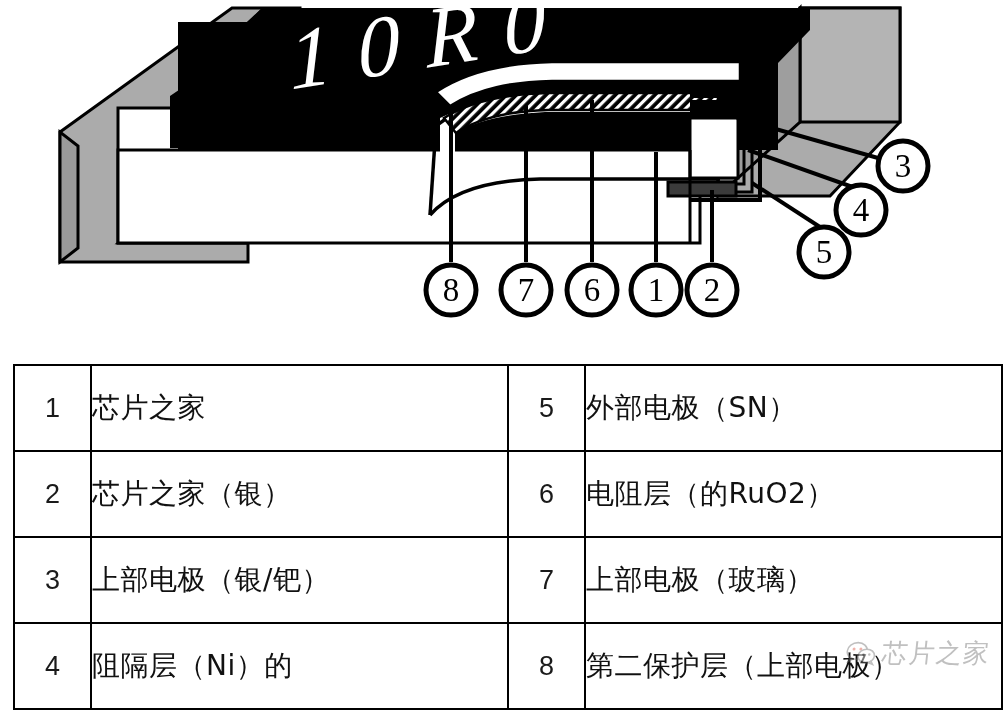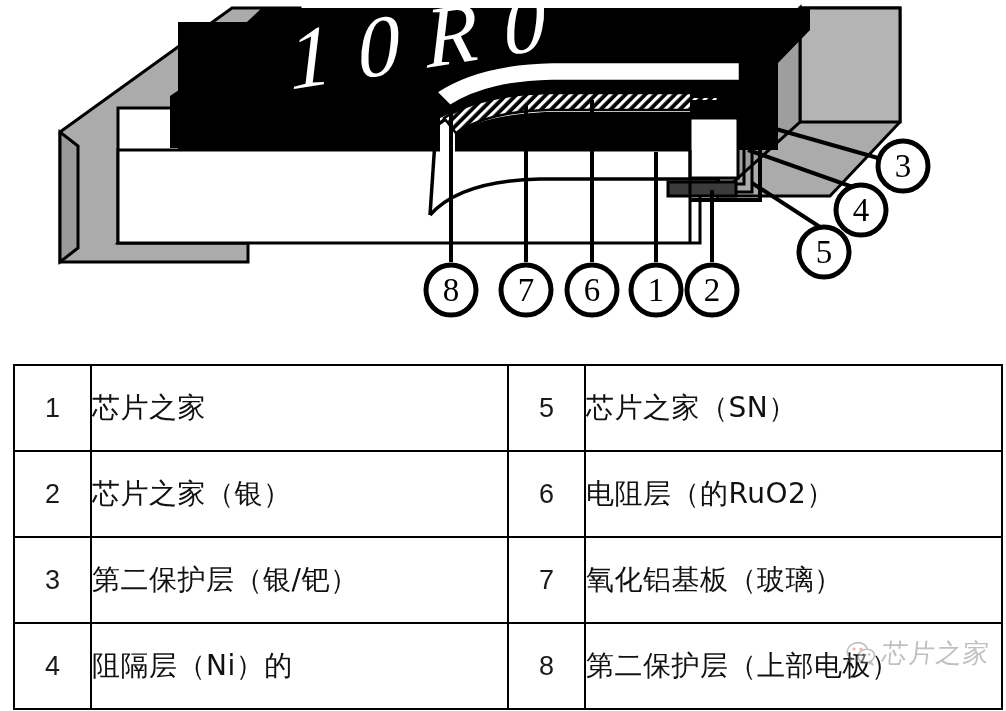--- a/index.html
+++ b/index.html
@@ -219,33 +219,33 @@
       </g>
     </svg>
   </div>
 
   <table id="legend-table">
     <tbody>
       <tr>
         <td class="num-cell">1</td>
         <td class="label-cell">芯片之家</td>
         <td class="num-cell num-cell-2">5</td>
-        <td class="label-cell label-cell-2">芯片之家（SN）</td>
+        <td class="label-cell label-cell-2">外部电极（SN）</td>
       </tr>
       <tr>
         <td class="num-cell">2</td>
         <td class="label-cell">芯片之家（银）</td>
         <td class="num-cell num-cell-2">6</td>
         <td class="label-cell label-cell-2">电阻层（的RuO2）</td>
       </tr>
       <tr>
         <td class="num-cell">3</td>
-        <td class="label-cell">第二保护层（银/钯）</td>
+        <td class="label-cell">上部电极（银/钯）</td>
         <td class="num-cell num-cell-2">7</td>
-        <td class="label-cell label-cell-2">氧化铝基板（玻璃）</td>
+        <td class="label-cell label-cell-2">上部电极（玻璃）</td>
       </tr>
       <tr>
         <td class="num-cell">4</td>
         <td class="label-cell">阻隔层（Ni）的</td>
         <td class="num-cell num-cell-2">8</td>
         <td class="label-cell label-cell-2">第二保护层（上部电极）</td>
       </tr>
     </tbody>
   </table>
 

